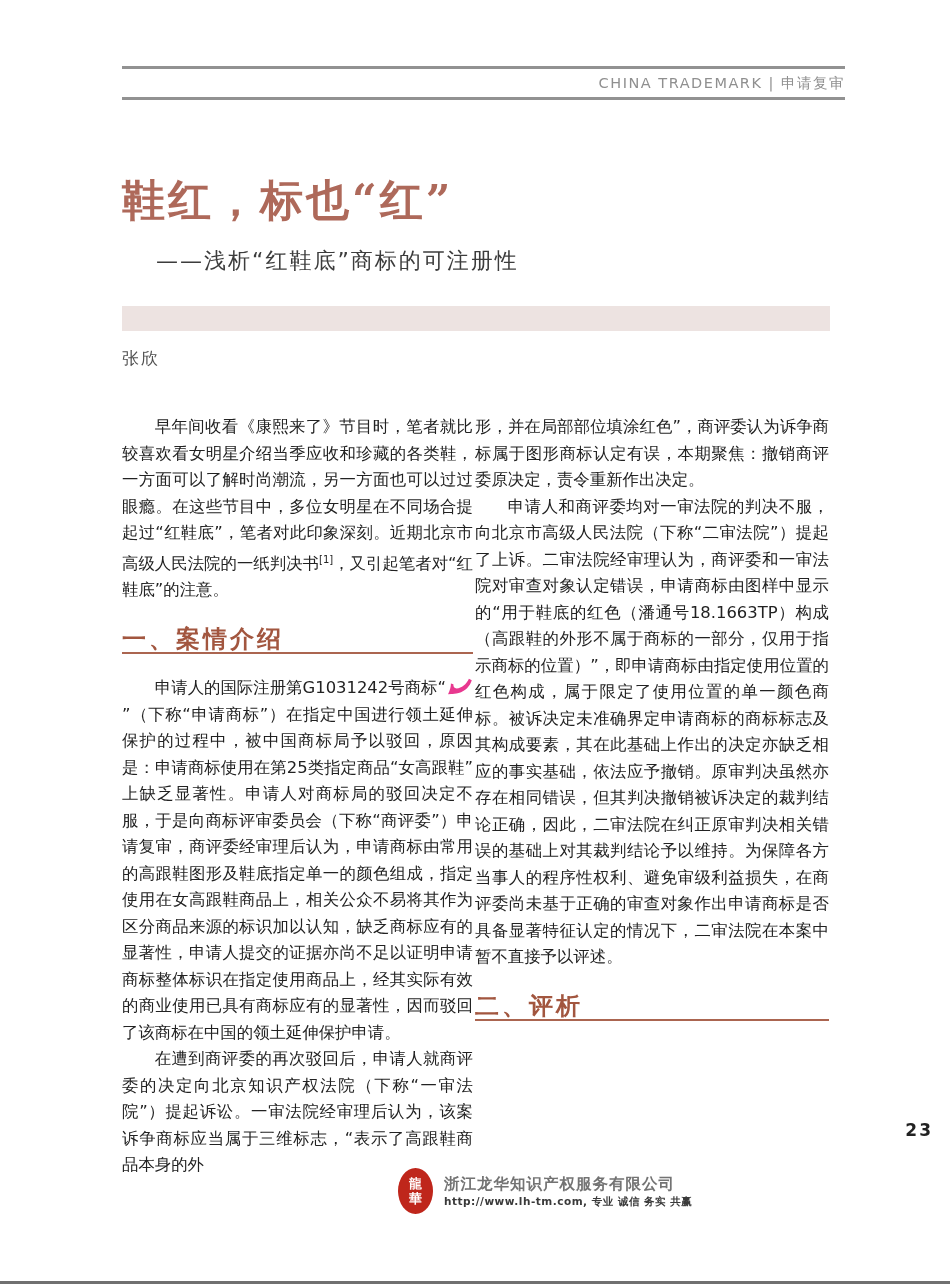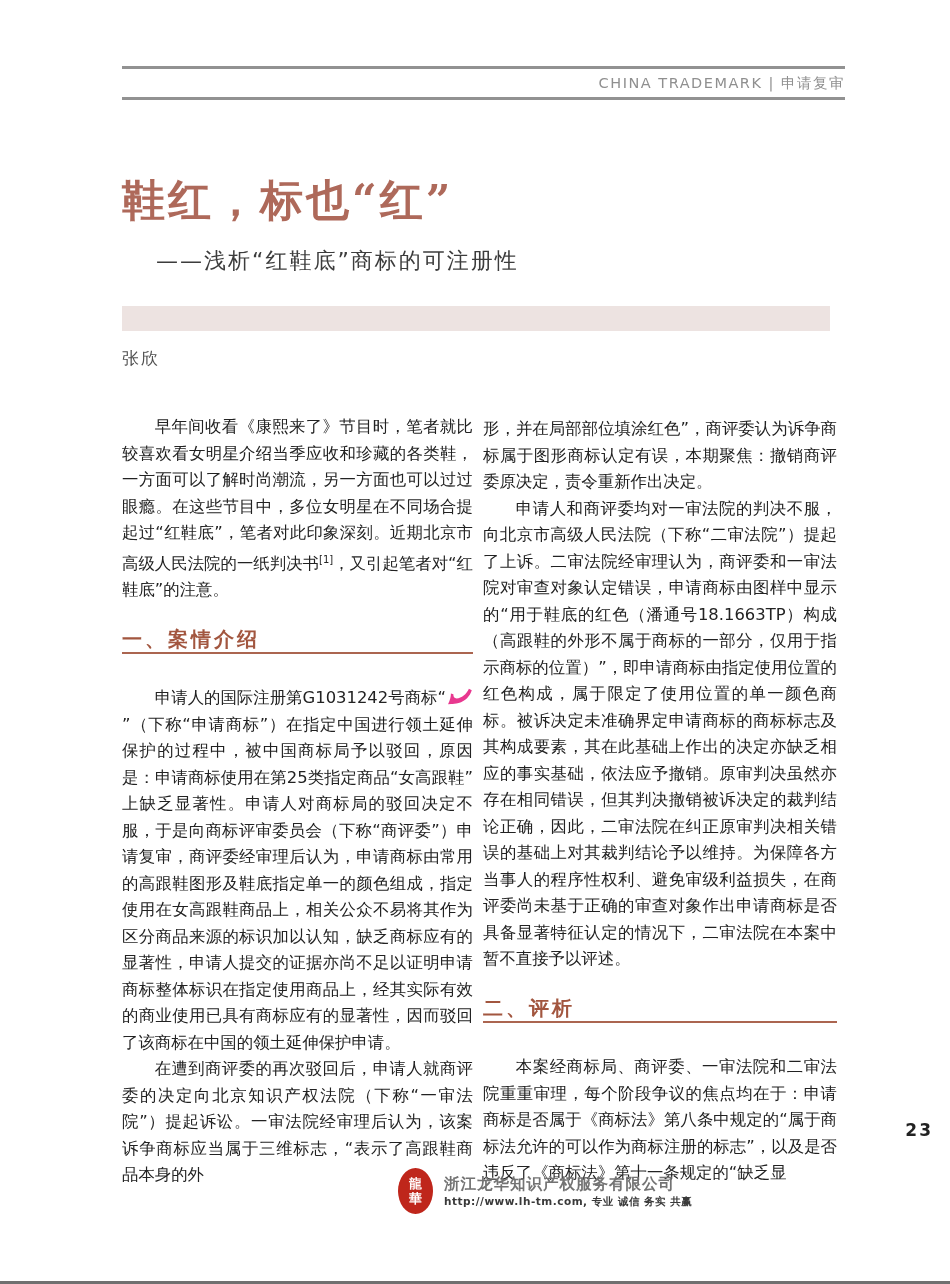--- a/index.html
+++ b/index.html
@@ -22,30 +22,30 @@
     font-weight:bold; font-size:43px; letter-spacing:3px; color:#ae695a;
   }
   .subtitle {
     margin:16px 0 0 34px; font-weight:normal; font-size:22px;
     letter-spacing:2px; color:#3c3c3c;
   }
   .highlight-bar { margin-top:30px; width:708px; height:25px; background:#ede3e1; }
   .author { margin-top:16px; padding-right:22px; text-align:left; font-size:17px; color:#4f4f4f; letter-spacing:2px; }
 
   
-  .columns { margin-top:44px; display:flex; gap:10px;align-items:center; }
+  .columns { margin-top:44px; display:flex; gap:2px; }
   .col { width:351px; font-size:16.4px; line-height:26.5px; text-align:justify; color:#222; }
   .col-right { width:354px; }
   .para { margin:0; }
   .indent { text-indent:2em; }
   .ref { font-size:10px; }
   .section-heading {
-    margin:22px 0 31px 0; border-bottom:2px solid #ab6550;
+    margin:22px 0 21px 0; border-bottom:2px solid #ab6550;
     font-family:"DejaVu Serif","Liberation Serif",serif; font-weight:bold;
-    font-size:20px; letter-spacing:3px; color:#a2563f;
+    font-size:24px; letter-spacing:3px; color:#a2563f;
   }
   .shoe { width:27px; height:18px; vertical-align:-2px; }
 
   
   .footer-brand { position:absolute; top:1168px; left:398px; display:flex; align-items:center; gap:11px; }
   .logo {
     width:35px; height:46px; border-radius:50%; background:#bf261b; color:#fff;
     display:flex; flex-direction:column; align-items:center; justify-content:center;
     font-size:13px; line-height:15px; font-weight:bold; flex:0 0 auto;
   }
@@ -84,21 +84,20 @@
 
         <p class="para indent">在遭到商评委的再次驳回后，申请人就商评委的决定向北京知识产权法院（下称“一审法院”）提起诉讼。一审法院经审理后认为，该案诉争商标应当属于三维标志，“表示了高跟鞋商品本身的外</p>
       </div>
 
       <div class="col col-right">
         <p class="para">形，并在局部部位填涂红色”，商评委认为诉争商标属于图形商标认定有误，本期聚焦：撤销商评委原决定，责令重新作出决定。</p>
         <p class="para indent">申请人和商评委均对一审法院的判决不服，向北京市高级人民法院（下称“二审法院”）提起了上诉。二审法院经审理认为，商评委和一审法院对审查对象认定错误，申请商标由图样中显示的“用于鞋底的红色（潘通号18.1663TP）构成（高跟鞋的外形不属于商标的一部分，仅用于指示商标的位置）”，即申请商标由指定使用位置的红色构成，属于限定了使用位置的单一颜色商标。被诉决定未准确界定申请商标的商标标志及其构成要素，其在此基础上作出的决定亦缺乏相应的事实基础，依法应予撤销。原审判决虽然亦存在相同错误，但其判决撤销被诉决定的裁判结论正确，因此，二审法院在纠正原审判决相关错误的基础上对其裁判结论予以维持。为保障各方当事人的程序性权利、避免审级利益损失，在商评委尚未基于正确的审查对象作出申请商标是否具备显著特征认定的情况下，二审法院在本案中暂不直接予以评述。</p>
 
         <div class="section-heading">二、评析</div>
 
-        <p class="para indent">本案经商标局、商评委、一审法院和二审法院重重审理，每个阶段争议的焦点均在于：申请商标是否属于《商标法》第八条中规定的“属于商标法允许的可以作为商标注册的标志”，以及是否违反了《商标法》第十一条规定的“缺乏显</p>
       </div>
 
     </div>
   </div>
 
   <div class="footer-brand">
     <div class="logo">
       <span>龍</span>
       <span>華</span>
     </div>

